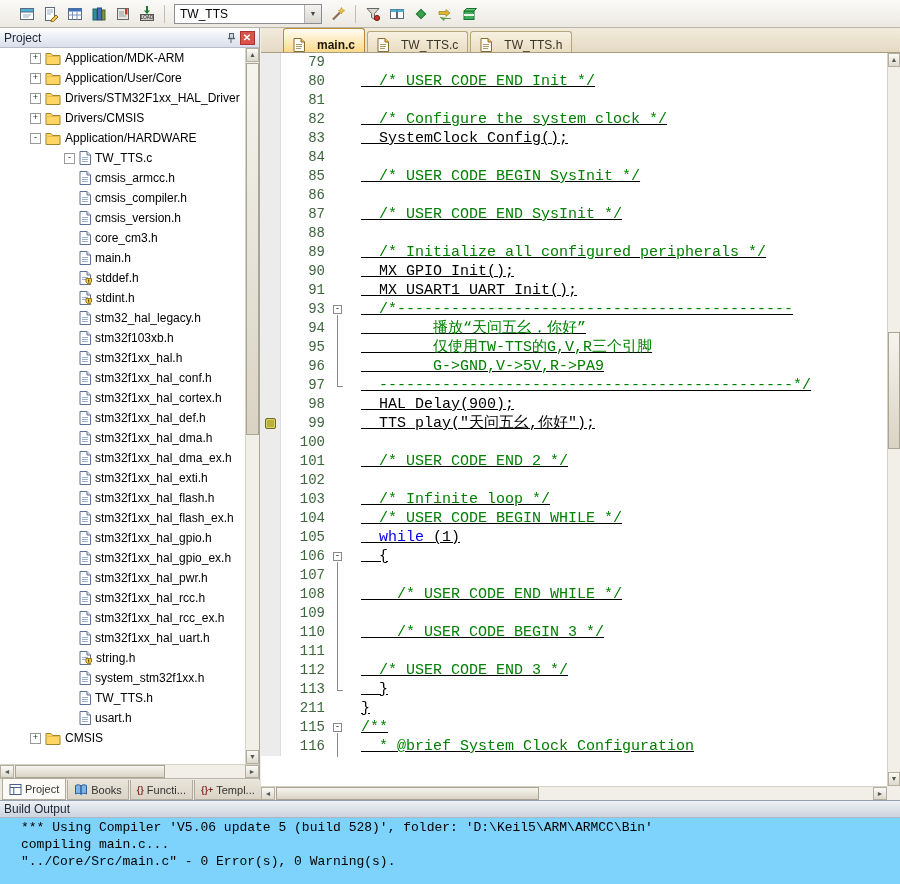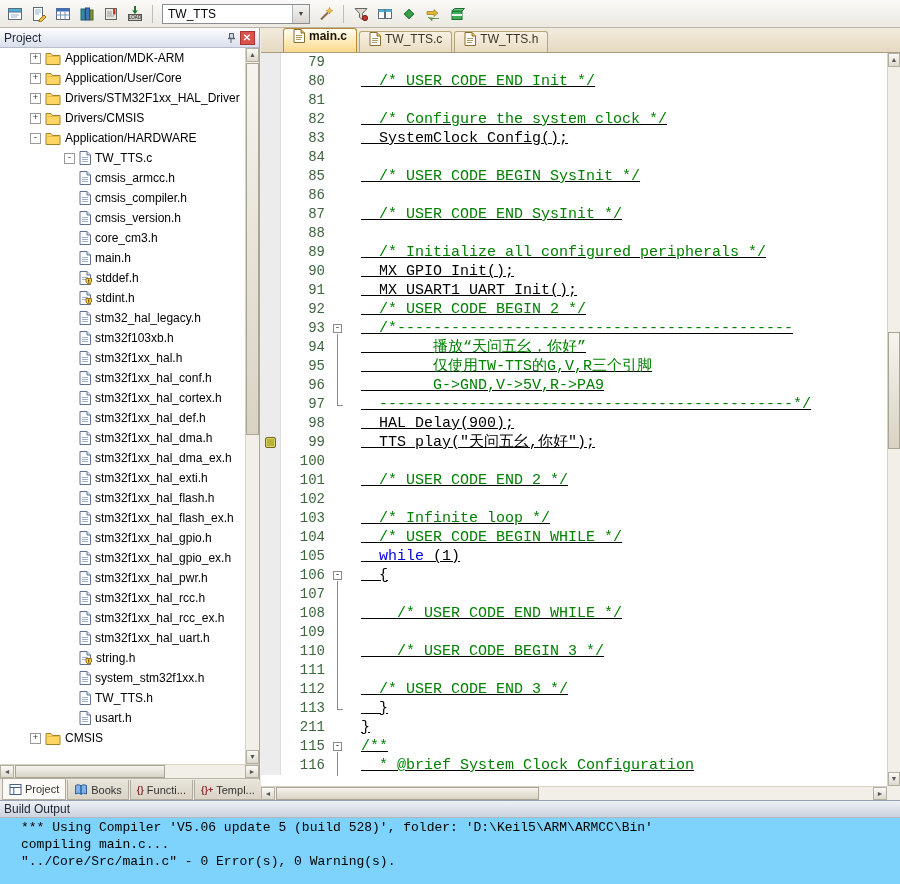--- a/index.html
+++ b/index.html
@@ -9,21 +9,21 @@
     font-family:"Liberation Sans", sans-serif;
     background:#f0eee9; font-size:12px; color:#000;
   }
   #app { position:relative; width:900px; height:884px; }
 
   
   #toolbar {
     position:absolute; left:0; top:0; width:900px; height:28px;
     background:linear-gradient(#fbfaf8,#ece9e2);
     border-bottom:1px solid #b9b5ab;
-    display:flex; align-items:center; padding:0 4px; gap:2px;
+    display:flex; align-items:center; padding:0 16px; gap:2px;
   }
   .tbtn {
     width:22px; height:22px; border:1px solid transparent; background:transparent;
     display:flex; align-items:center; justify-content:center; padding:0;
   }
   .tb-sep { width:1px; height:18px; background:#c2beb2; margin:0 4px; }
   .combo {
     width:148px; height:20px; background:#fff; border:1px solid #8a8d92;
     display:flex; align-items:center; margin:0 3px;
   }
@@ -100,21 +100,21 @@
 
   
   #editor { position:absolute; left:261px; top:28px; right:0; height:772px; background:#fff; }
   #doc-tabs {
     position:absolute; left:0; top:0; right:0; height:25px;
     background:linear-gradient(#f2ebdd,#e5d9c2);
     border-bottom:1px solid #a89c82;
     display:flex; align-items:flex-end; padding-left:22px; gap:2px;
   }
   .dtab {
-    height:21px; display:flex; align-items:flex-start; gap:4px; padding:0 9px;
+    height:21px; display:flex; align-items:flex-end; gap:12px; padding:0 9px;
     border:1px solid #b4a679; border-bottom:none; border-radius:3px 3px 0 0;
     background:linear-gradient(#f8f1e2,#e9dcc0); font-size:12px; color:#3a3428;
   }
   .dtab.active {
     height:24px; background:linear-gradient(#fffdf4,#fbd98b);
     border-color:#b98c34; font-weight:bold; color:#1d1608;
   }
   .dtab .dticon svg { display:block; }
 
   #code-area {
@@ -804,26 +804,20 @@
           <span class="src"><span>  MX_GPIO_Init();</span></span>
         </div>
         <div class="cline">
           <span class="cm"></span>
           <span class="ln">91</span>
           <span class="fold"></span>
           <span class="src"><span>  MX_USART1_UART_Init();</span></span>
         </div>
         <div class="cline">
           <span class="cm"></span>
-          <span class="ln">92</span>
-          <span class="fold"></span>
-          <span class="src"><span>  </span><span class="tok-c">/* USER CODE BEGIN 2 */</span></span>
-        </div>
-        <div class="cline">
-          <span class="cm"></span>
           <span class="ln">93</span>
           <span class="fold f-s">
             <span class="fbox">-</span>
           </span>
           <span class="src"><span>  </span><span class="tok-c">/*--------------------------------------------</span></span>
         </div>
         <div class="cline">
           <span class="cm"></span>
           <span class="ln">94</span>
           <span class="fold f-l"></span>

